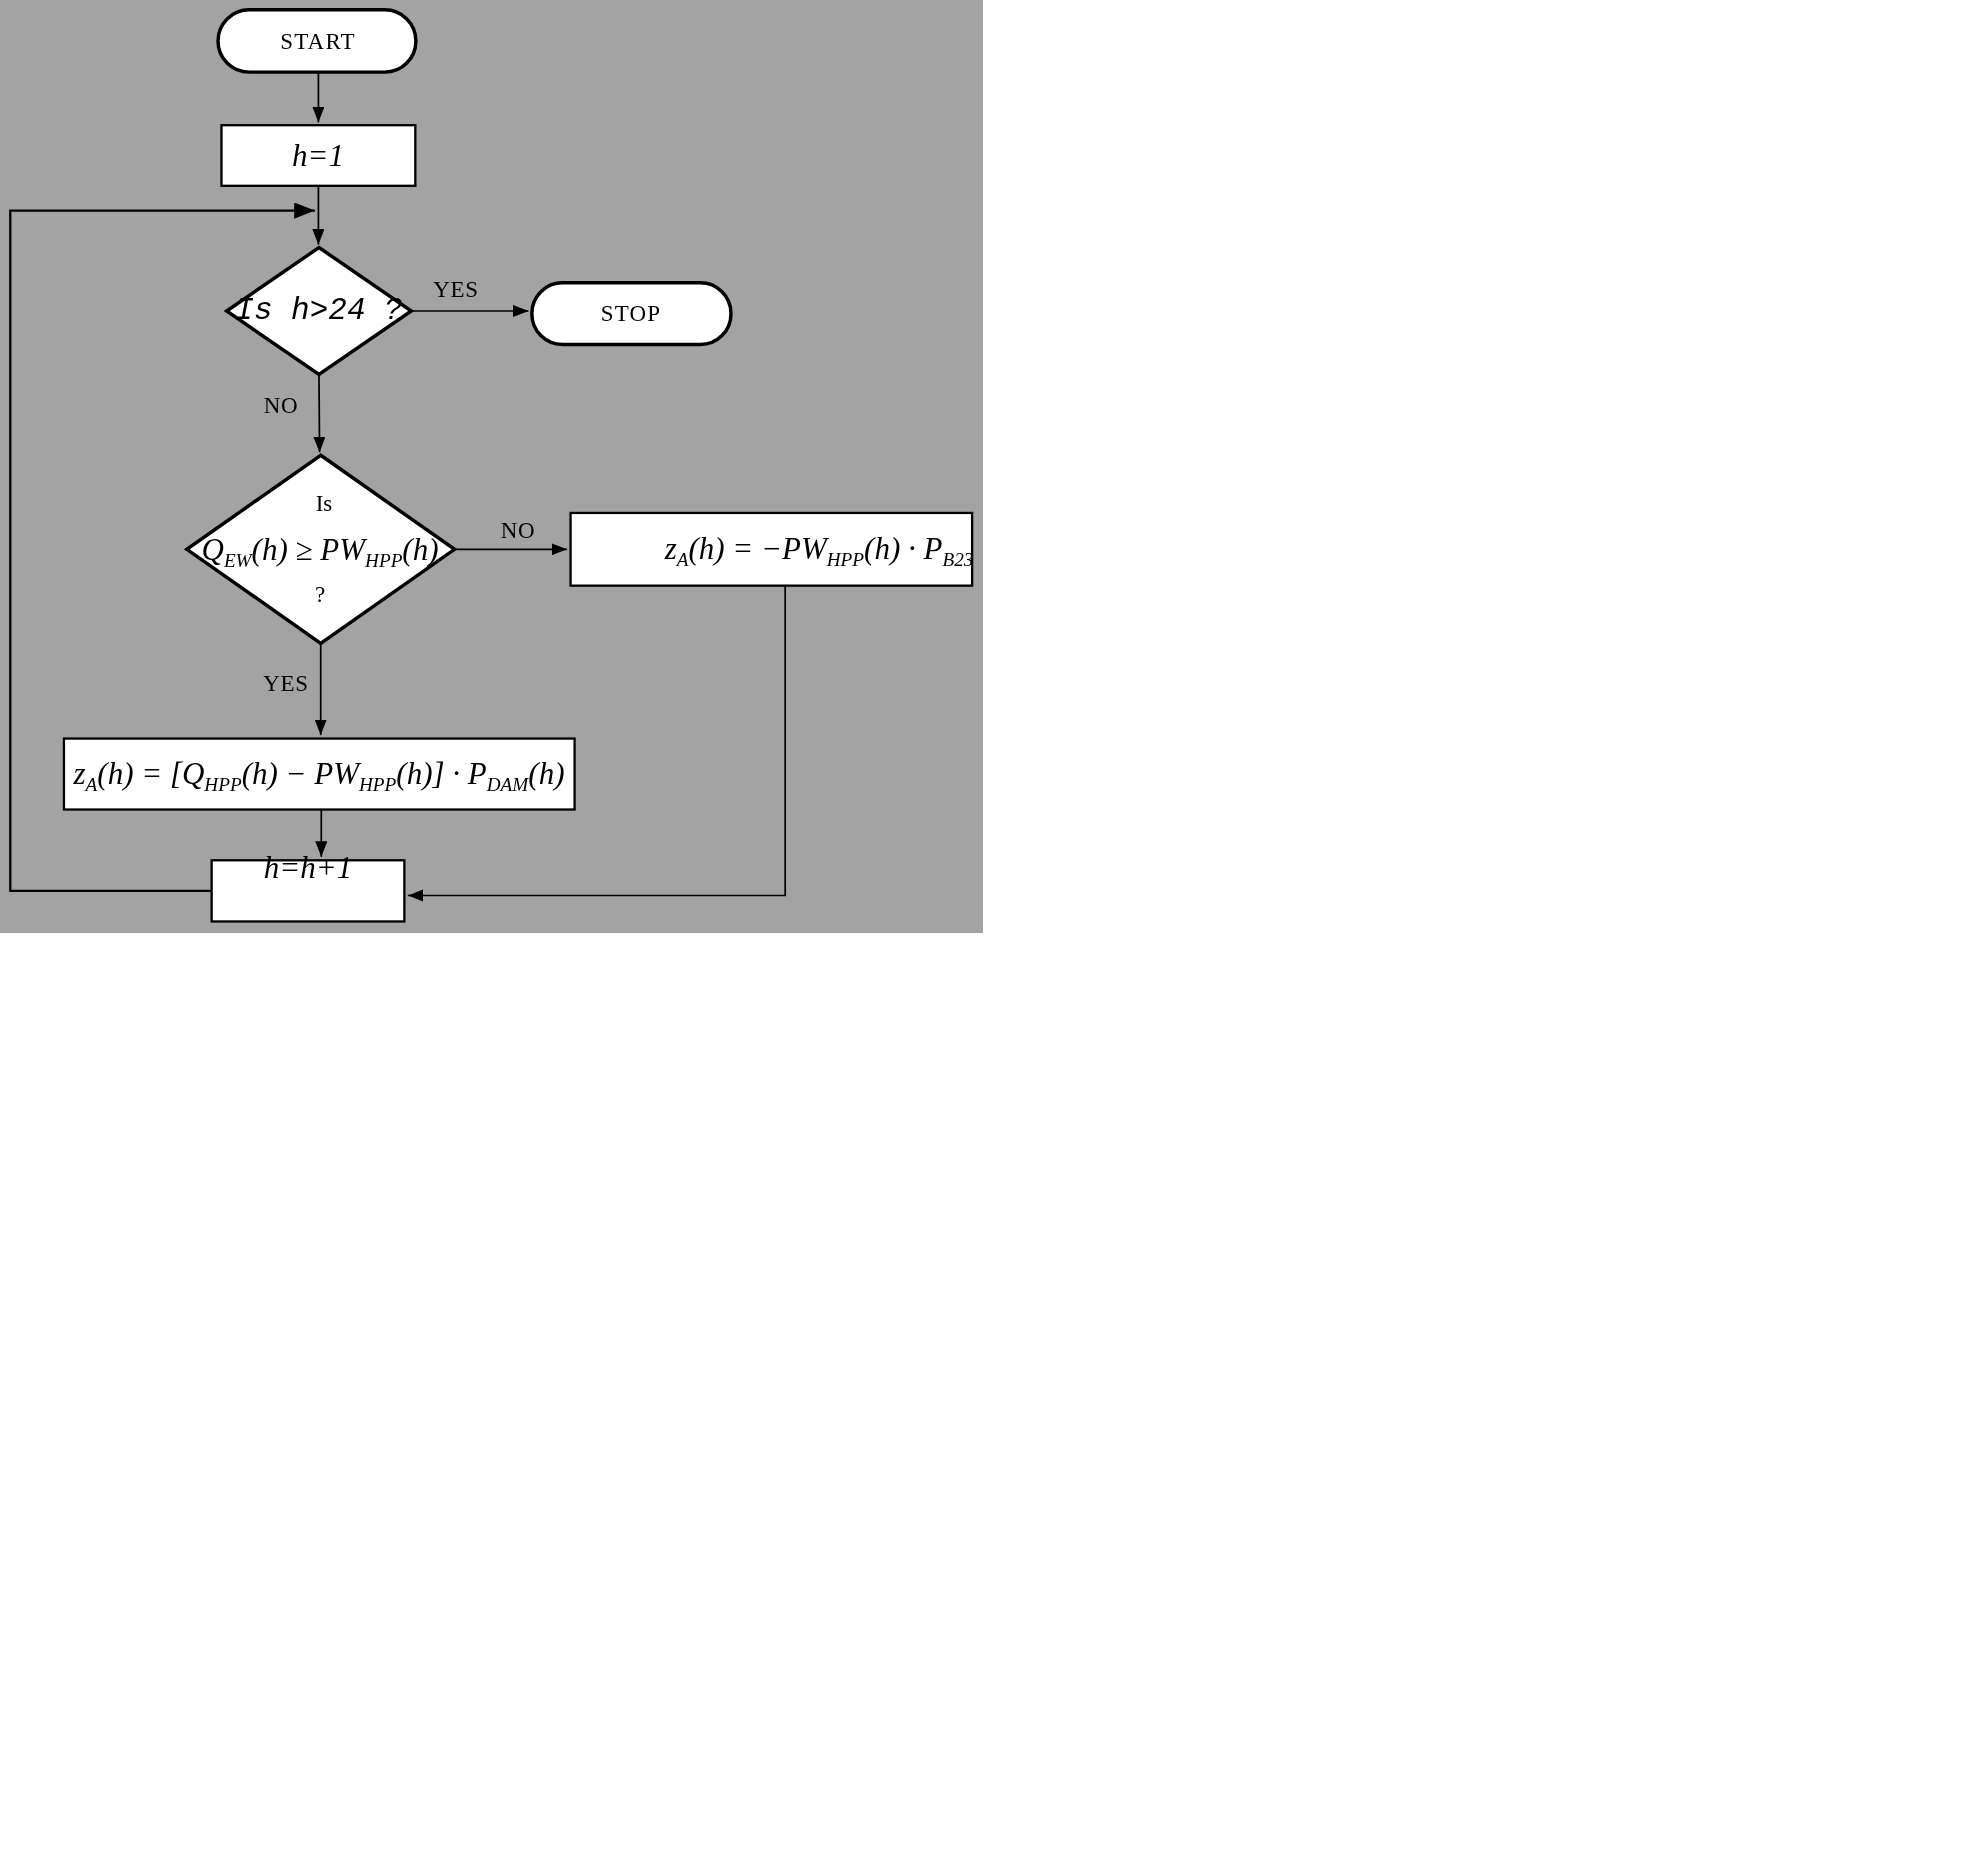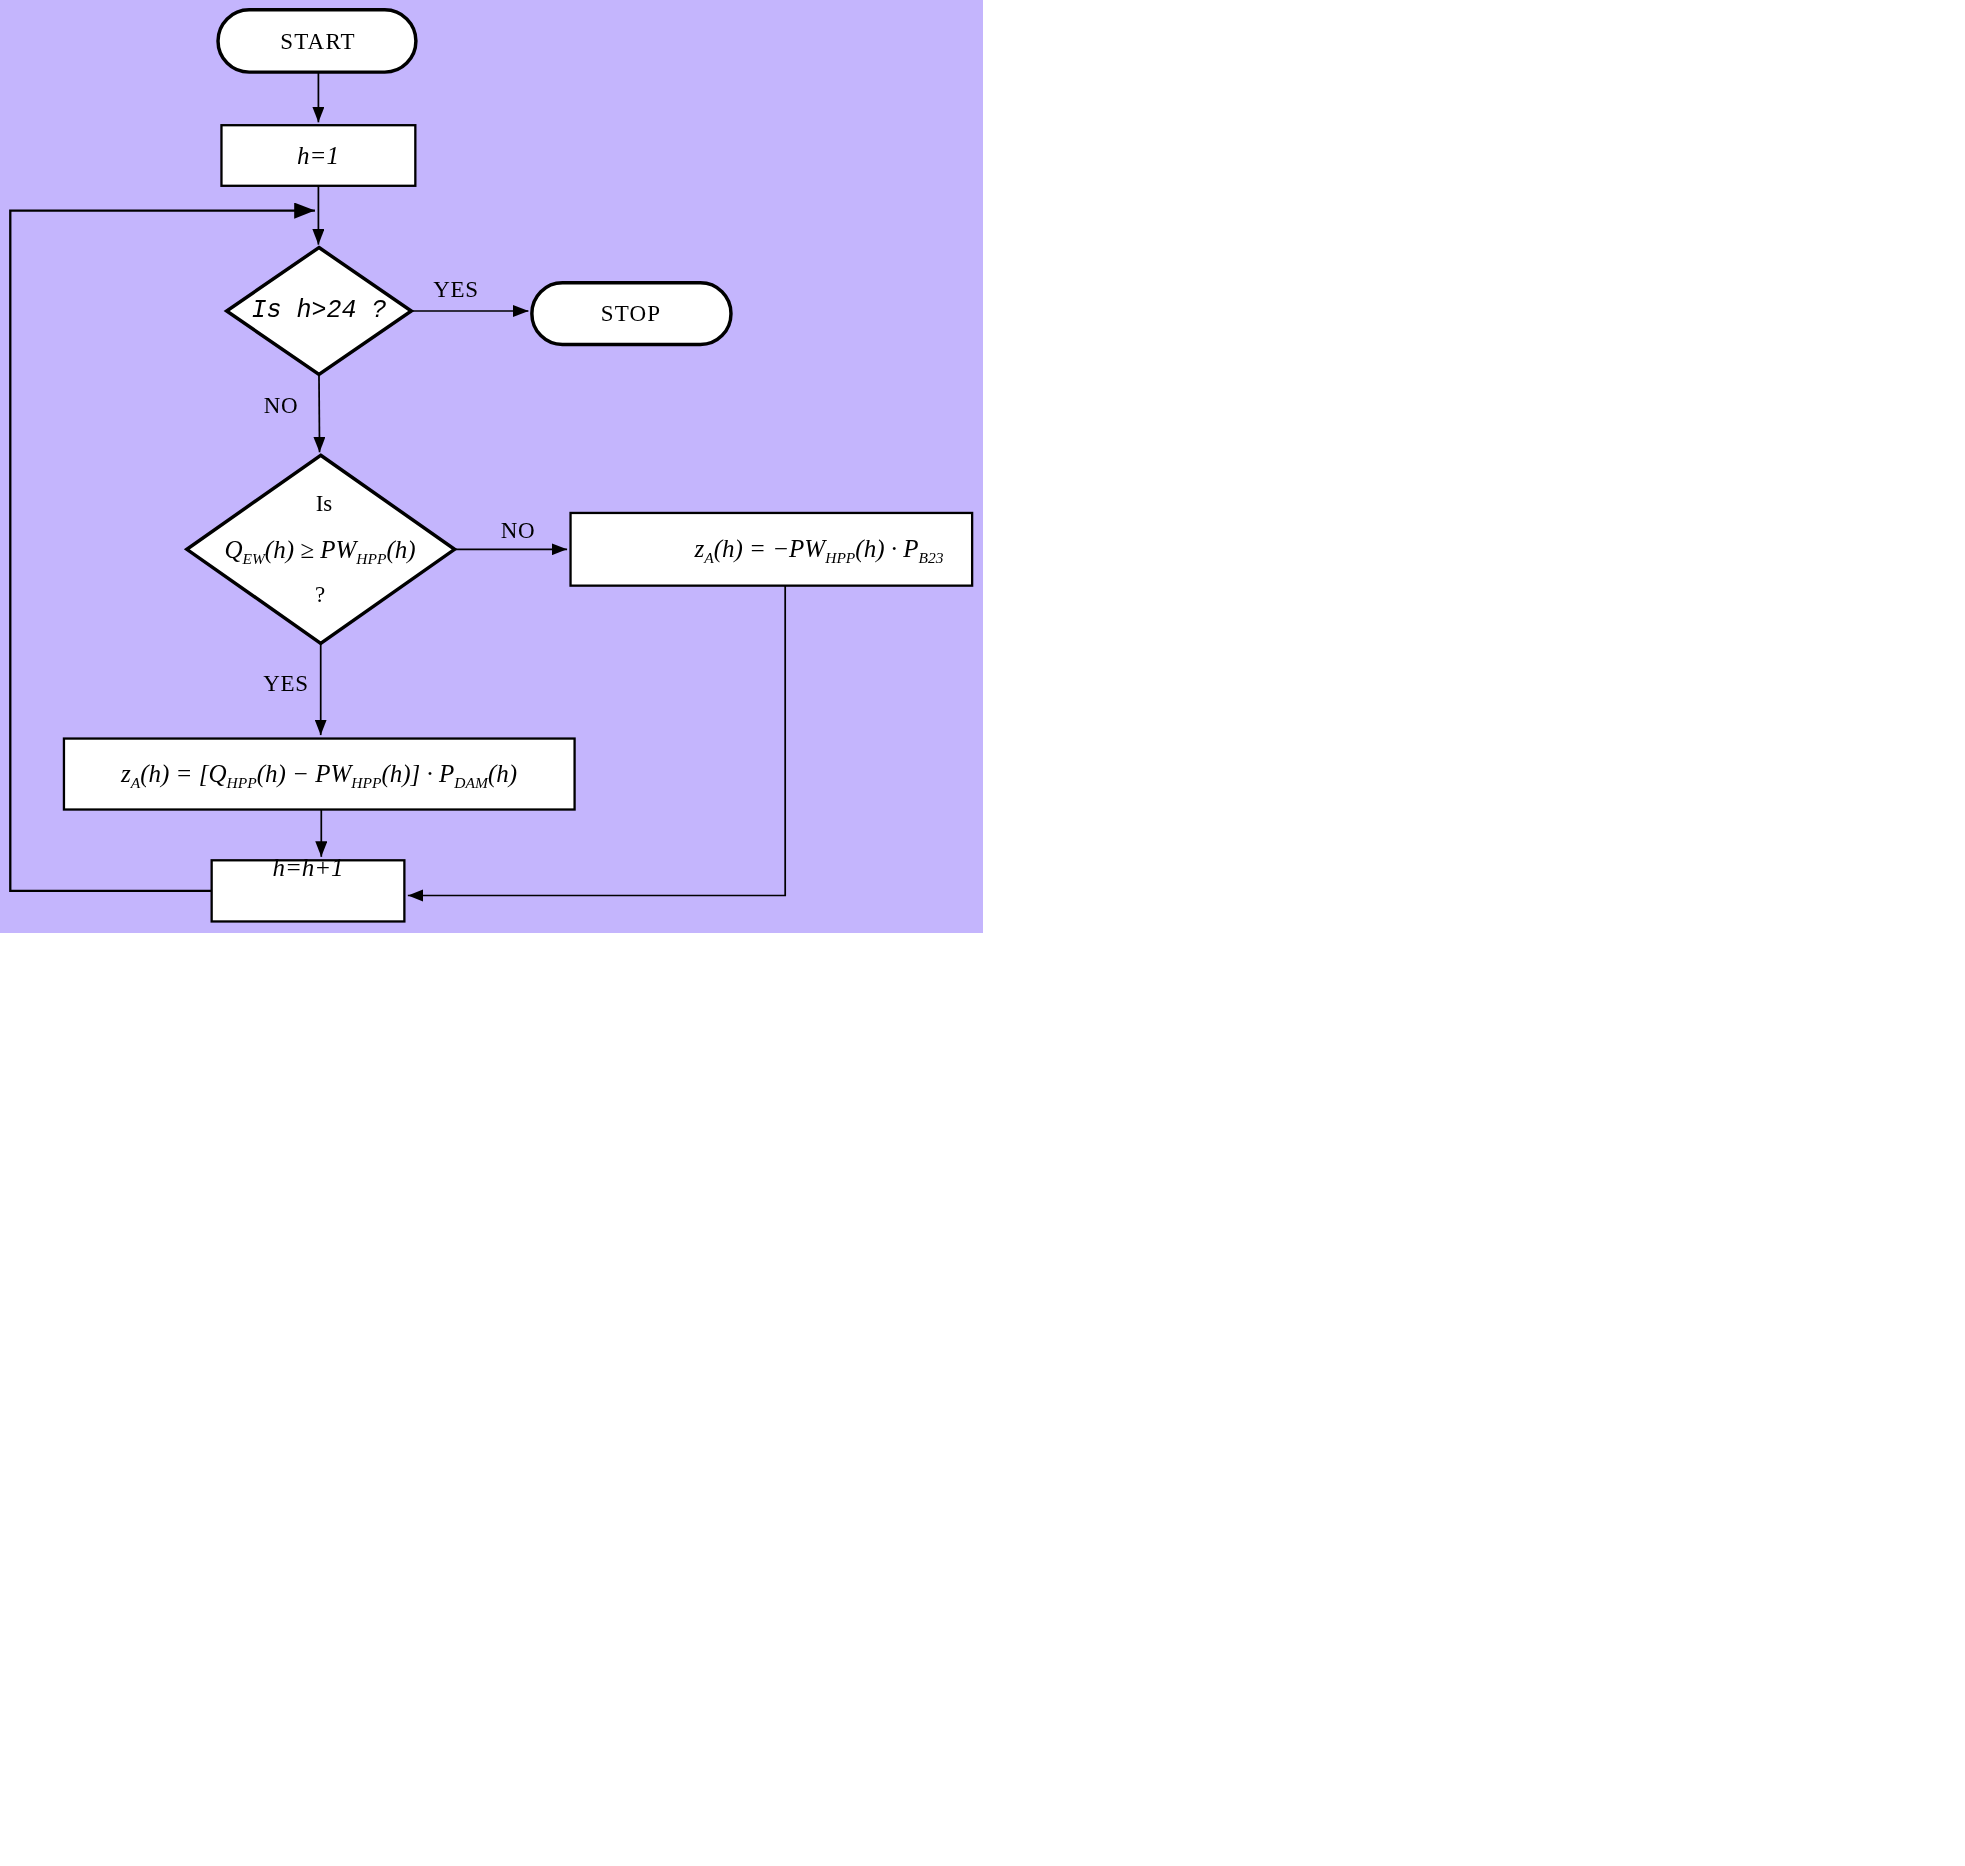--- a/index.html
+++ b/index.html
@@ -1,23 +1,23 @@
 <!DOCTYPE html>
 <html style="font-size:9.2px"><head>
 <meta charset="utf-8">
 <style>
   html,body{margin:0;padding:0;background:#ffffff;}
-  #canvas{position:relative;width:983px;height:933px;background:#c4b5fd;
+  #canvas{position:relative;width:983px;height:933px;background:#a3a3a3;
           font-family:"Liberation Serif","DejaVu Serif",serif;color:#000;}
   #wires{position:absolute;left:0;top:0;width:100%;height:100%;}
   .lbl{position:absolute;transform:translate(-50%,-50%);white-space:nowrap;
        font-family:"Liberation Serif","DejaVu Serif",serif;color:#000;line-height:1.1;}
   .caps{font-size:23px;letter-spacing:1.2px;}
   .edge{font-size:23px;letter-spacing:0.6px;}
-  .math{font-style:italic;font-size:25px;}
+  .math{font-style:italic;font-size:31px;}
   .plain{font-size:23px;}
   sub{font-size:0.62em;font-style:italic;line-height:0;}
 </style>
 </head>
 <body>
 
 <div id="canvas">
 
   <svg id="wires" viewBox="0 0 1702 1617" xmlns="http://www.w3.org/2000/svg">
     <defs>

